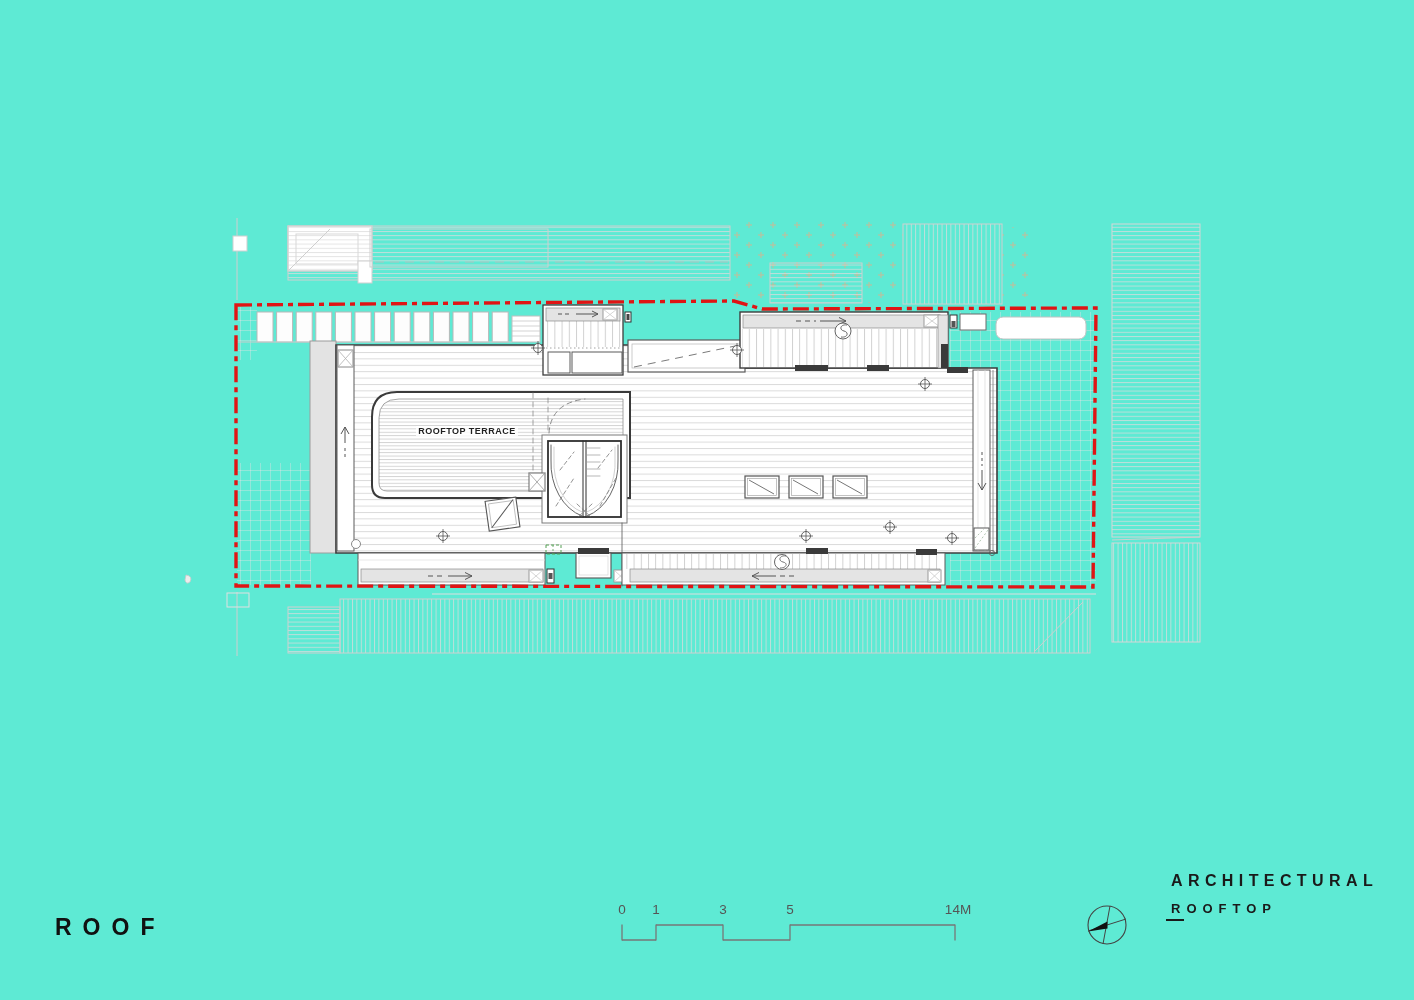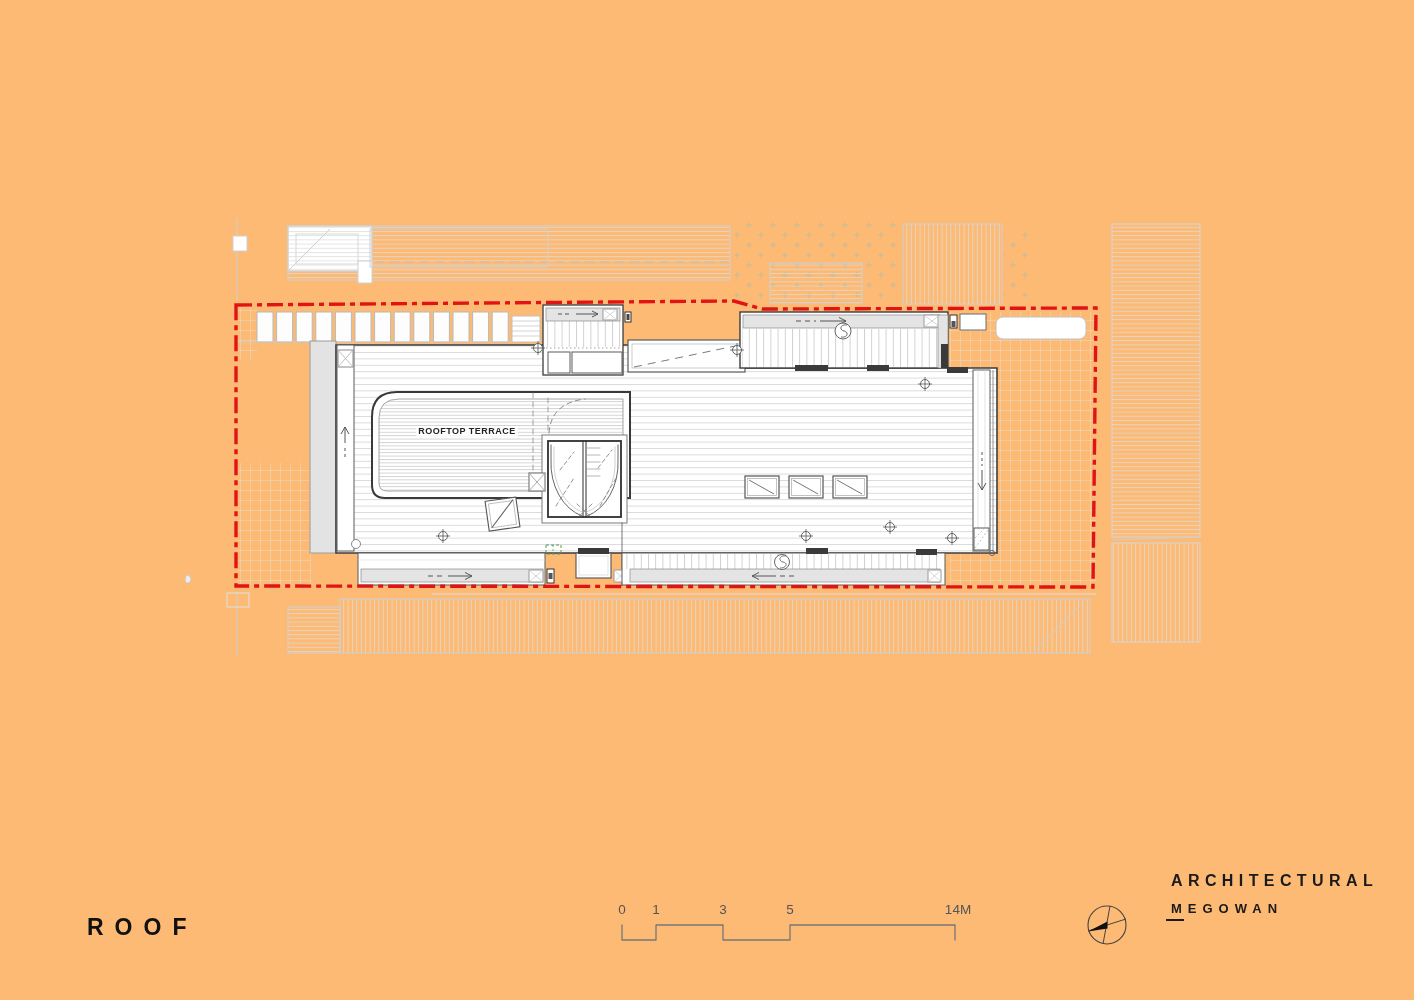--- a/index.html
+++ b/index.html
@@ -1,23 +1,23 @@
 <!DOCTYPE html>
 <html><head>
 <meta charset="utf-8">
 <style>
   html,body{margin:0;padding:0;background:#ffffff;}
-  .sheet{position:relative;width:1414px;height:1000px;background:#fdba74;overflow:hidden;
+  .sheet{position:relative;width:1414px;height:1000px;background:#5eead4;overflow:hidden;
          font-family:"Liberation Sans", sans-serif;}
   svg{position:absolute;left:0;top:0;}
   .overlay{position:absolute;white-space:nowrap;}
   .terrace-label{left:408px;top:426px;width:118px;text-align:center;font-size:9px;
     letter-spacing:.5px;color:#222;font-weight:600;}
   .terrace-label span{background:rgba(255,255,255,.85);padding:0 2px;}
-  .sheet-title{left:55px;top:914px;font-size:23px;font-weight:700;letter-spacing:11px;color:#111;margin-left:32px;}
+  .sheet-title{left:55px;top:914px;font-size:23px;font-weight:700;letter-spacing:11px;color:#111;}
   .scale-label{top:902px;font-size:13.5px;color:#555;transform:translateX(-50%);}
   .sl0{left:622px}.sl1{left:656px}.sl2{left:723px}.sl3{left:790px}.sl4{left:958px}
   .brand1{left:1171px;top:901px;font-size:13px;font-weight:700;letter-spacing:6px;color:#1a1a1a;}
   .brand2{left:1171px;top:872px;font-size:16px;font-weight:700;letter-spacing:5.4px;color:#1a1a1a;}
   .brand-underline{left:1166px;top:919px;width:18px;height:2px;background:#1a1a1a;}
 </style>
 </head>
 <body>
 
 <div class="sheet">
@@ -314,17 +314,17 @@
 <div class="overlay terrace-label"><span>ROOFTOP TERRACE</span></div>
 
 <div class="overlay sheet-title">ROOF</div>
 
 <div class="overlay scale-label sl0">0</div>
 <div class="overlay scale-label sl1">1</div>
 <div class="overlay scale-label sl2">3</div>
 <div class="overlay scale-label sl3">5</div>
 <div class="overlay scale-label sl4">14M</div>
 
-<div class="overlay brand1">MEGOWAN</div>
+<div class="overlay brand1">ROOFTOP</div>
 <div class="overlay brand-underline"></div>
 <div class="overlay brand2">ARCHITECTURAL</div>
 
 </div>
 
 </body></html>

